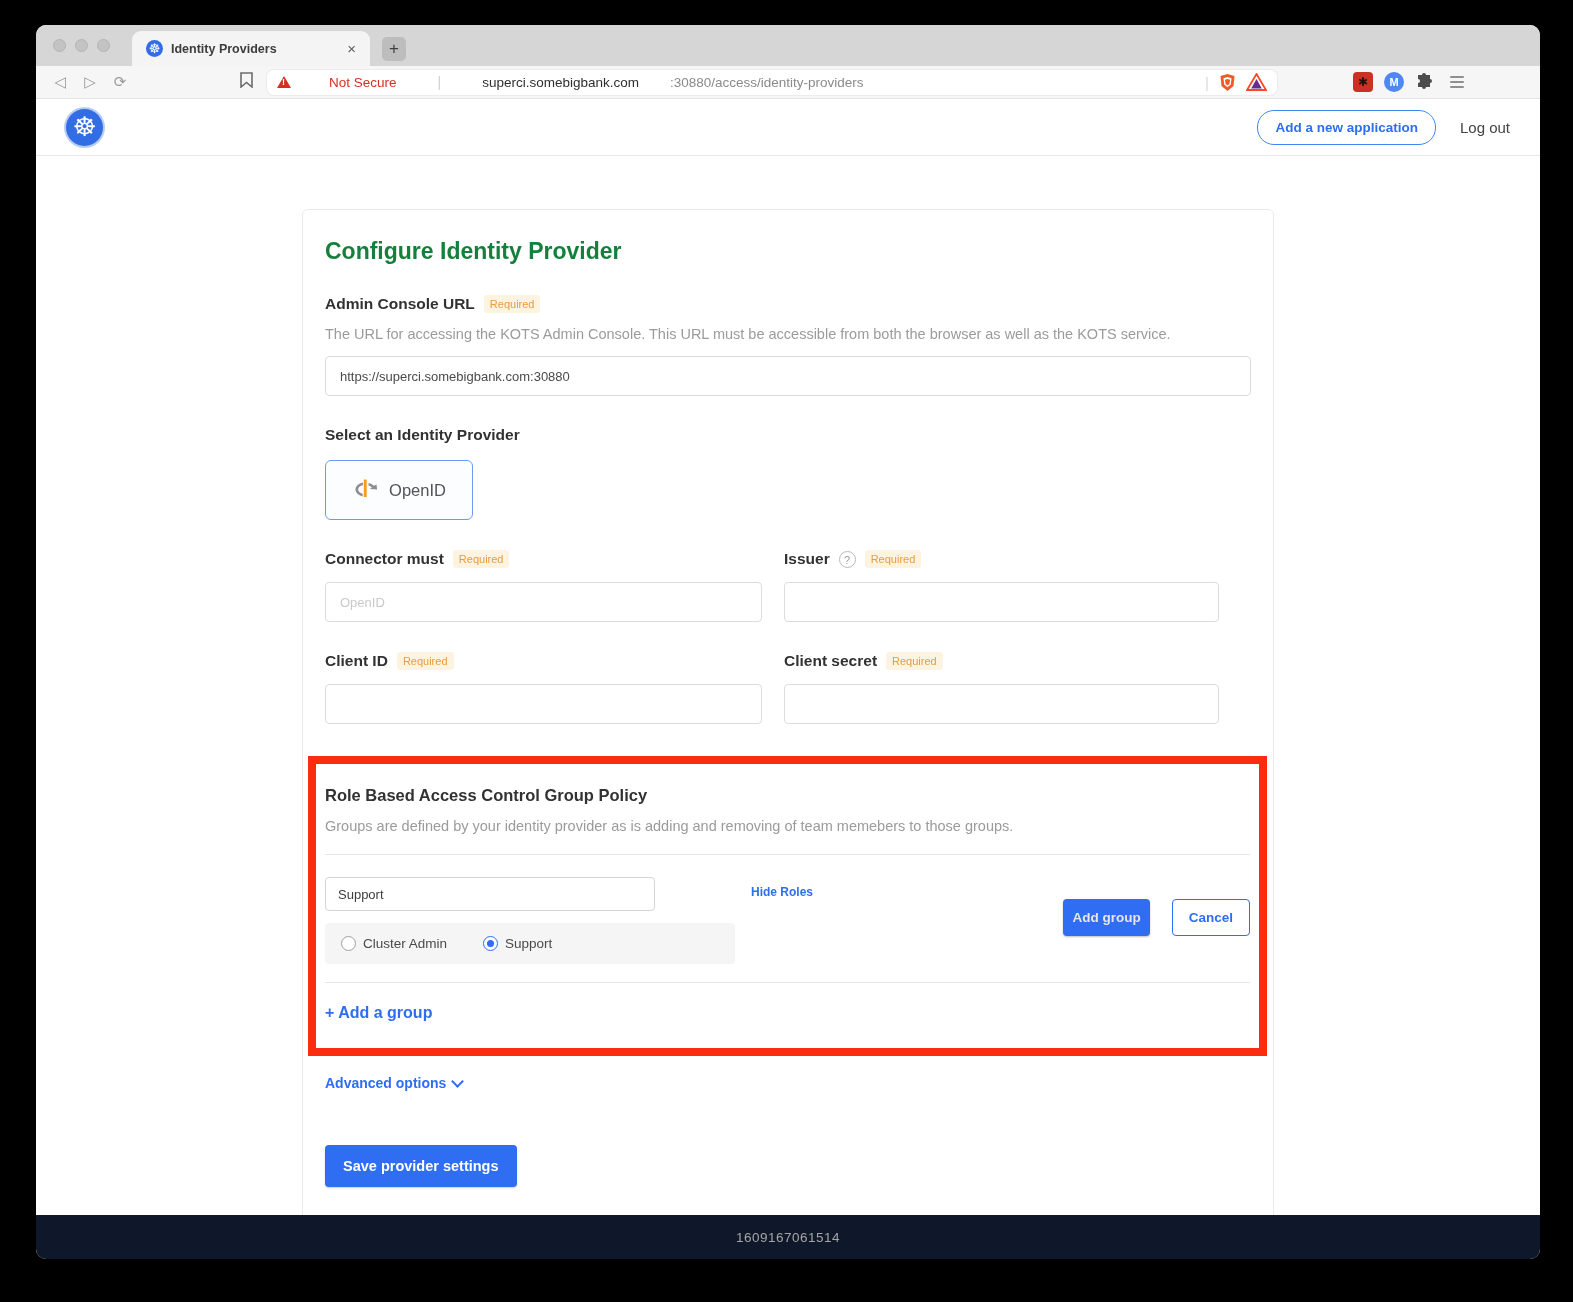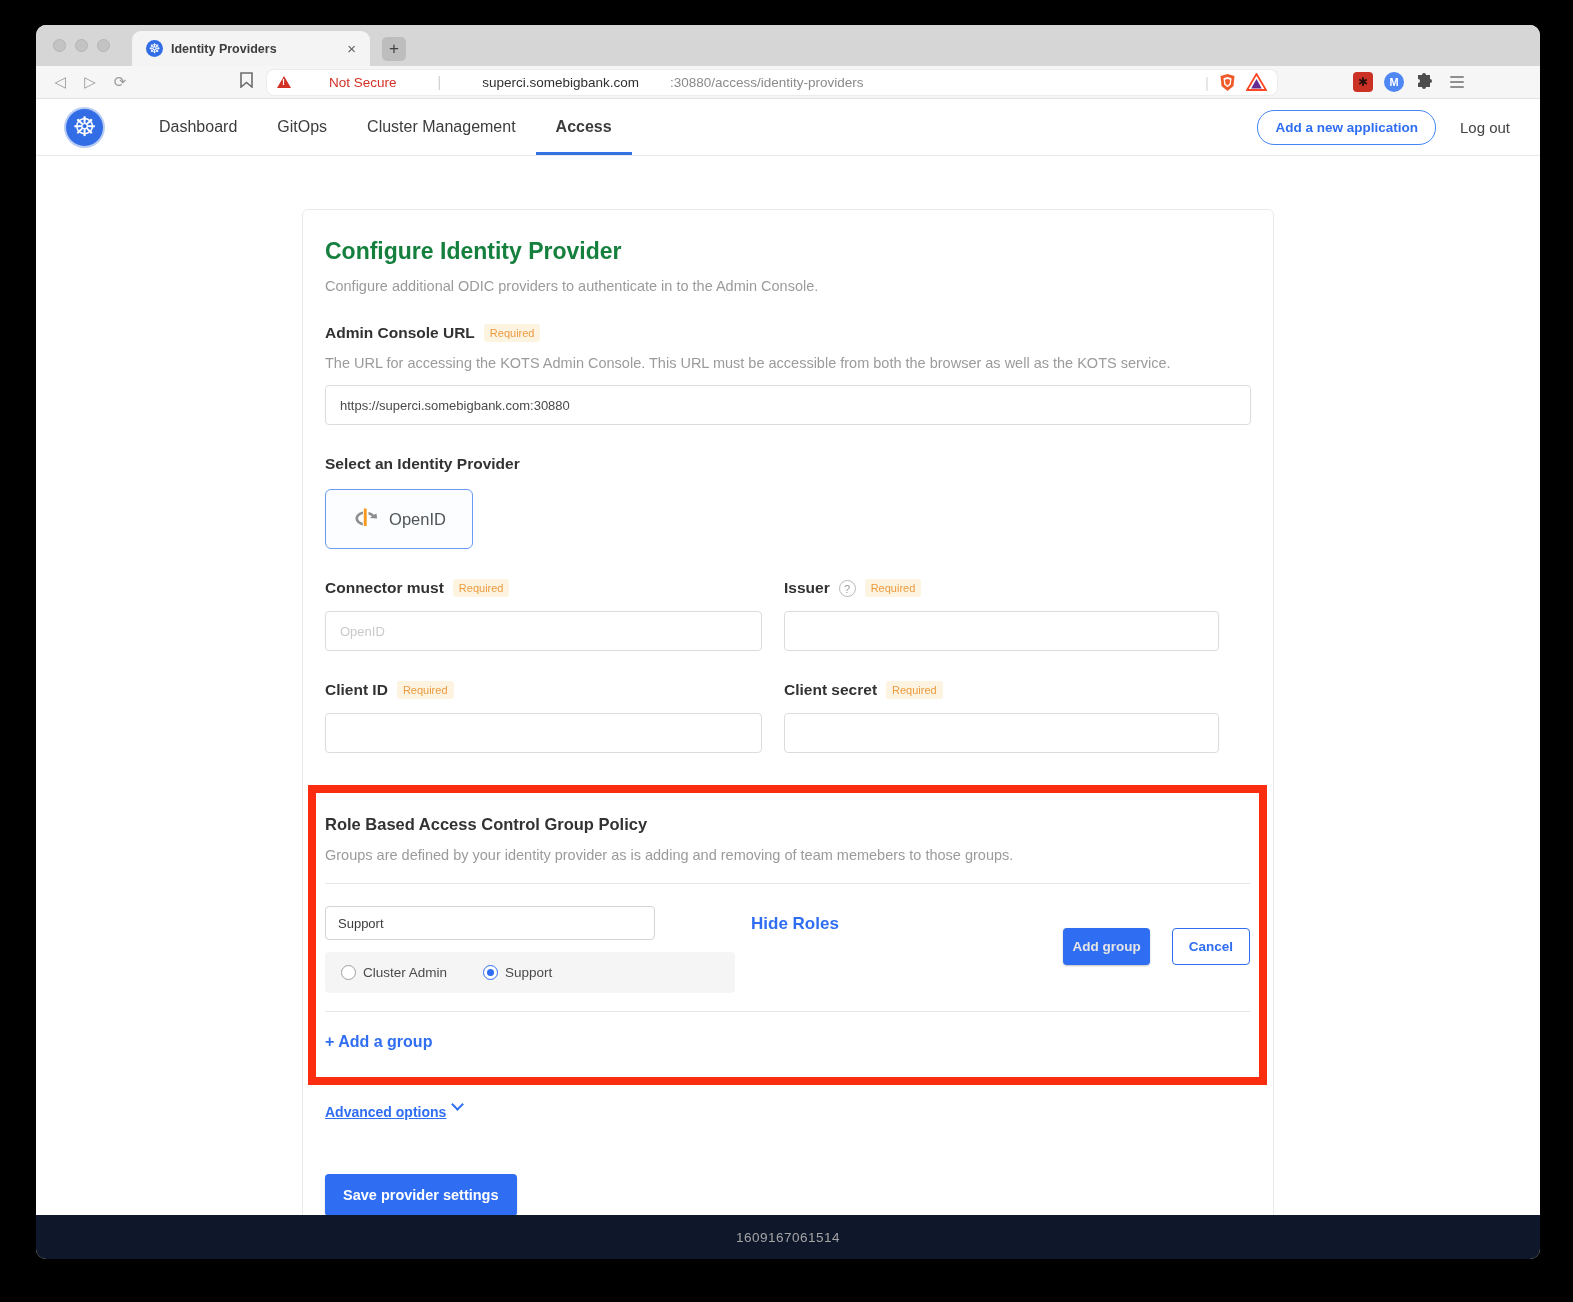--- a/index.html
+++ b/index.html
@@ -61,31 +61,31 @@
   .grid2 { display:grid; grid-template-columns:437px 435px; column-gap:22px; }
   .qmark { width:17px; height:17px; border:1px solid #b9b9b9; border-radius:50%; color:#9b9b9b; font-size:11px; line-height:16px; text-align:center; }
 
   
   .rbac { border:8px solid #fb2d10; margin:32px -16px 0 -17px; padding:22px 9px 26px; }
   .rbac-title { font-size:16.5px; font-weight:bold; color:#323232; }
   .divider { height:1px; background:#e6e6e6; margin-top:20px; }
   .group-editor { display:flex; margin-top:22px; }
   .group-left { width:410px; }
   .group-input { width:330px; height:34px; border:1px solid #d4d4d4; border-radius:4px; padding:0 12px; font-size:13px; color:#3c3c3c; font-family:inherit; outline:none; }
-  .hide-roles { font-size:17px; color:#2f6df2; font-weight:bold; margin-left:16px; align-self:center; margin-top:-22px; }
+  .hide-roles { font-size:12px; color:#2f6df2; font-weight:bold; margin-left:16px; align-self:center; margin-top:-22px; }
   .roles-box { margin-top:12px; background:#f5f5f6; border-radius:4px; padding:13px 16px; display:flex; gap:36px; width:410px; }
   .radio { display:flex; align-items:center; gap:7px; font-size:13.5px; color:#4a4a4a; }
   .rdot { width:15px; height:15px; border:1.5px solid #9f9fa4; border-radius:50%; background:#fff; position:relative; flex-shrink:0; }
   .rdot.checked { border-color:#2f6df2; }
   .rdot.checked:after { content:""; position:absolute; left:2.5px; top:2.5px; width:7px; height:7px; border-radius:50%; background:#2f6df2; }
   .group-actions { margin-left:auto; display:flex; gap:22px; margin-top:22px; align-items:flex-start; }
   .btn-primary { background:#2f6df2; color:#e5e5e5; font-weight:bold; font-size:13.5px; border:none; border-radius:4px; padding:11px 9px; box-shadow:0 1px 2px rgba(0,0,0,.25); }
   .btn-outline { background:#fff; color:#2f6df2; font-weight:bold; font-size:13.5px; border:1px solid #2f6df2; border-radius:4px; padding:10px 16px; }
   .addgroup-link { font-size:16px; color:#2f6df2; font-weight:bold; margin-top:21px; display:inline-block; }
-  .advanced { display:flex; gap:7px; margin-top:19px; color:#2f6df2; font-size:14px; font-weight:bold;text-decoration:underline; }
+  .advanced { display:flex; align-items:center; gap:7px; margin-top:19px; color:#2f6df2; font-size:14px; font-weight:bold; }
   .chev { width:9px; height:9px; border-right:2px solid #2f6df2; border-bottom:2px solid #2f6df2; transform:rotate(45deg); margin-top:-4px; }
   .save-btn { margin-top:54px; background:#2f6df2; color:#fff; font-weight:bold; font-size:14.5px; border:none; border-radius:4px; padding:13px 18px; box-shadow:0 1px 2px rgba(0,0,0,.2); }
 
   
   .footer { height:44px; background:#0f172a; display:flex; align-items:center; justify-content:center; flex-shrink:0; }
   .footer span { font-size:13.5px; color:#a5a5a5; letter-spacing:.5px; }
 </style>
 </head>
 <body>
 
@@ -142,36 +142,29 @@
       <div class="hamburger">
           <i></i>
           <i></i>
           <i></i>
         </div>
     </div>
   </div>
 
   <div class="appnav">
     <div class="k8slogo">☸</div>
-    <div class="navitems">
-      <div class="navitem">Dashboard</div>
-      <div class="navitem">GitOps</div>
-      <div class="navitem">Cluster Management</div>
-      <div class="navitem active">Access</div>
-    </div>
     <div class="nav-right">
       <button class="addapp">Add a new application</button>
       <span class="logout">Log out</span>
     </div>
   </div>
 
   <div class="content">
     <div class="card">
       <div class="h1">Configure Identity Provider</div>
-      <div class="sub">Configure additional ODIC providers to authenticate in to the Admin Console.</div>
 
       <div class="fieldlabel">
         <b>Admin Console URL</b>
         <span class="req">Required</span>
       </div>
       <div class="help">The URL for accessing the KOTS Admin Console. This URL must be accessible from both the browser as well as the KOTS service.</div>
       <input class="tinput" value="https://superci.somebigbank.com:30880" style="">
 
       <div class="fieldlabel">
         <b>Select an Identity Provider</b>

